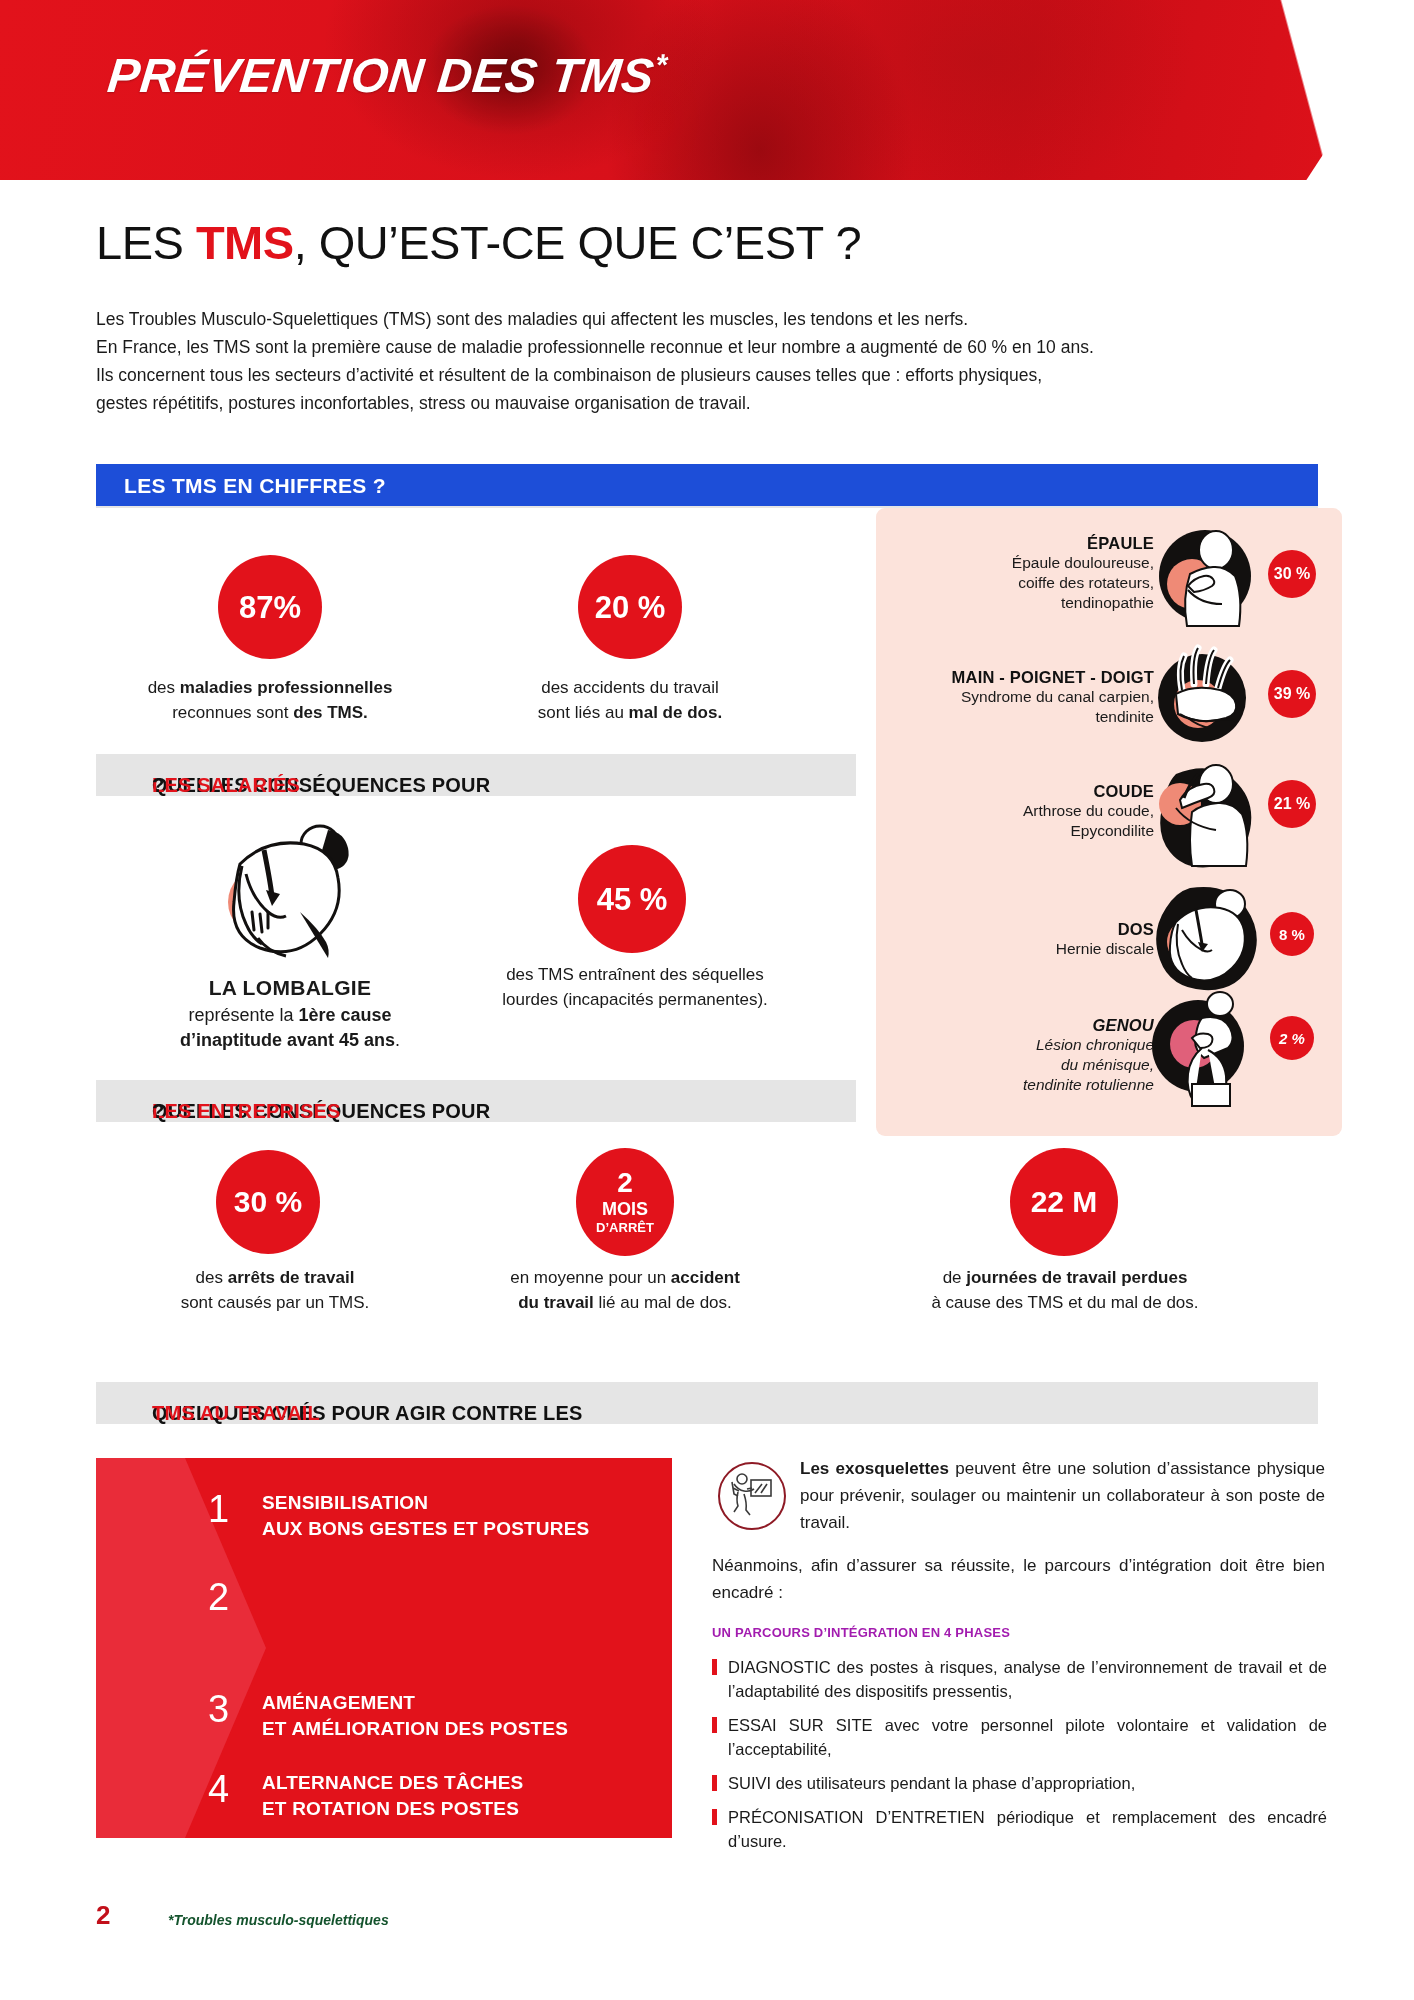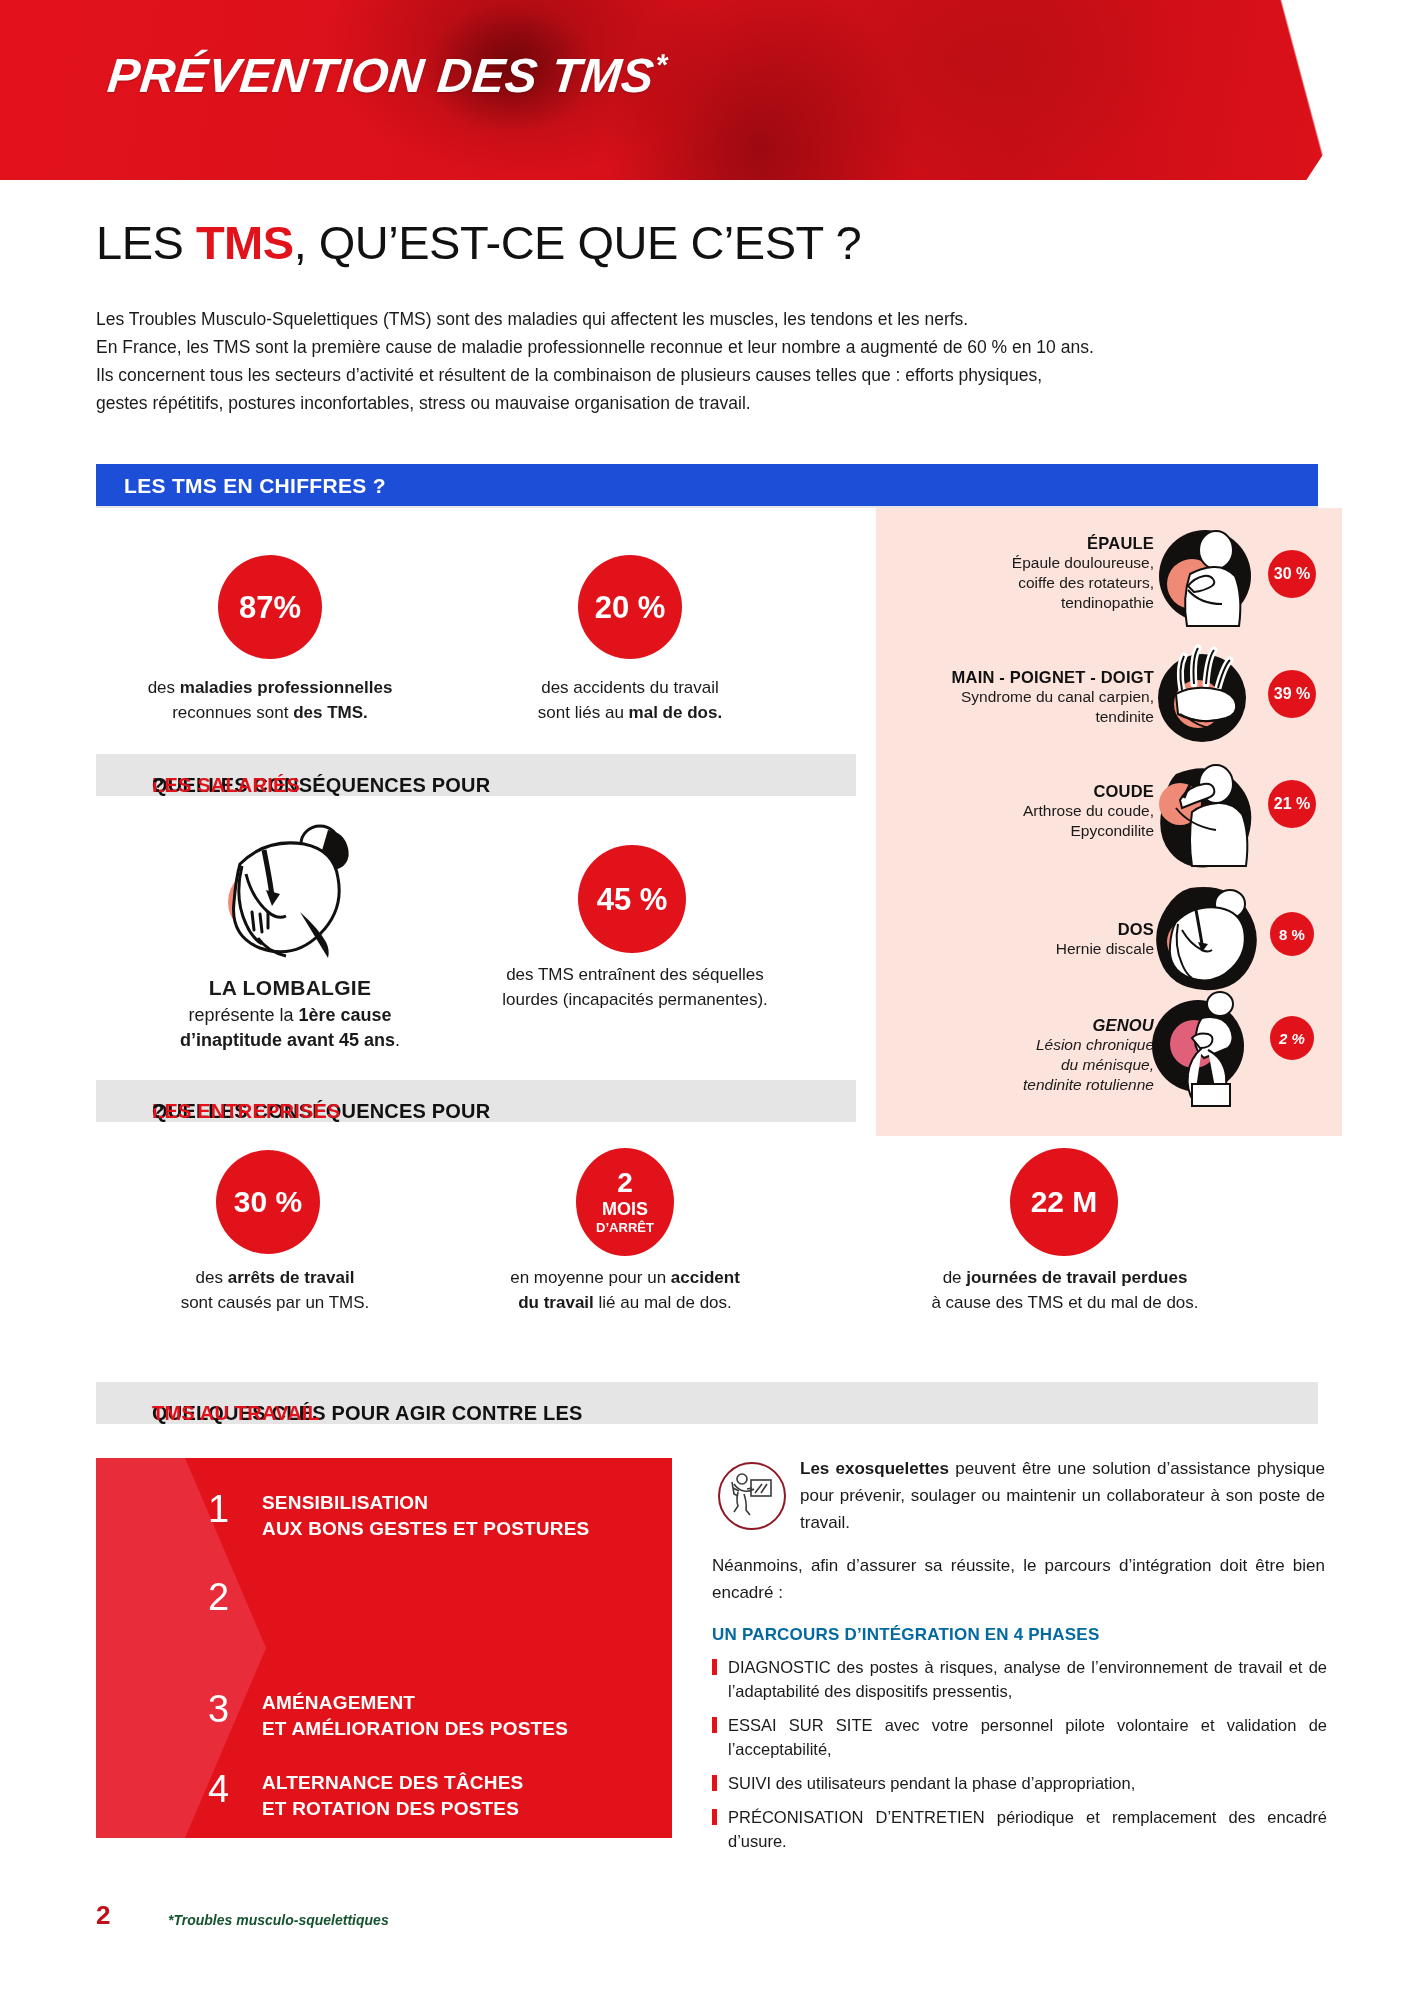--- a/index.html
+++ b/index.html
@@ -91,20 +91,21 @@
   }
   .cap{
     position:absolute;text-align:center;font-size:17px;line-height:25px;color:#1a1a1a;
   }
   .cap b{font-weight:700;}
 
   
   .bodypanel{
     position:absolute;left:876px;top:508px;width:466px;height:628px;
     background:#fce3db;
+    border-radius:9px;
   }
   .bp-row{position:absolute;width:442px;}
   .bp-text{position:absolute;text-align:right;}
   .bp-title{font-size:16.5px;font-weight:700;color:#111;letter-spacing:.2px;}
   .bp-desc{font-size:15.5px;line-height:20px;color:#1a1a1a;}
   .bp-pct{
     position:absolute;border-radius:50%;background:#e2121b;color:#fff;
     display:flex;align-items:center;justify-content:center;
     font-size:16px;font-weight:700;
   }
@@ -139,21 +140,21 @@
     position:absolute;left:800px;top:1455px;width:525px;
     font-size:17px;line-height:27px;text-align:justify;color:#1a1a1a;
   }
   .exo-p1 b{font-weight:700;}
   .exo-p2{
     position:absolute;left:712px;top:1552px;width:613px;
     font-size:17px;line-height:27px;text-align:justify;color:#1a1a1a;
   }
   .exo-h{
     position:absolute;left:712px;top:1625px;
-    font-size:17px;font-weight:700;color:#0369a1;letter-spacing:.2px;
+    font-size:13px;font-weight:700;color:#a21caf;letter-spacing:.2px;
   }
   .exo-list{position:absolute;left:712px;top:1655px;width:615px;}
   .exo-li{
     position:relative;padding-left:16px;margin-bottom:10px;
     font-size:16.5px;line-height:24px;text-align:justify;color:#1a1a1a;
   }
   .exo-li:before{
     content:"";position:absolute;left:0;top:4px;width:5px;height:16px;background:#e2121b;
   }
 

